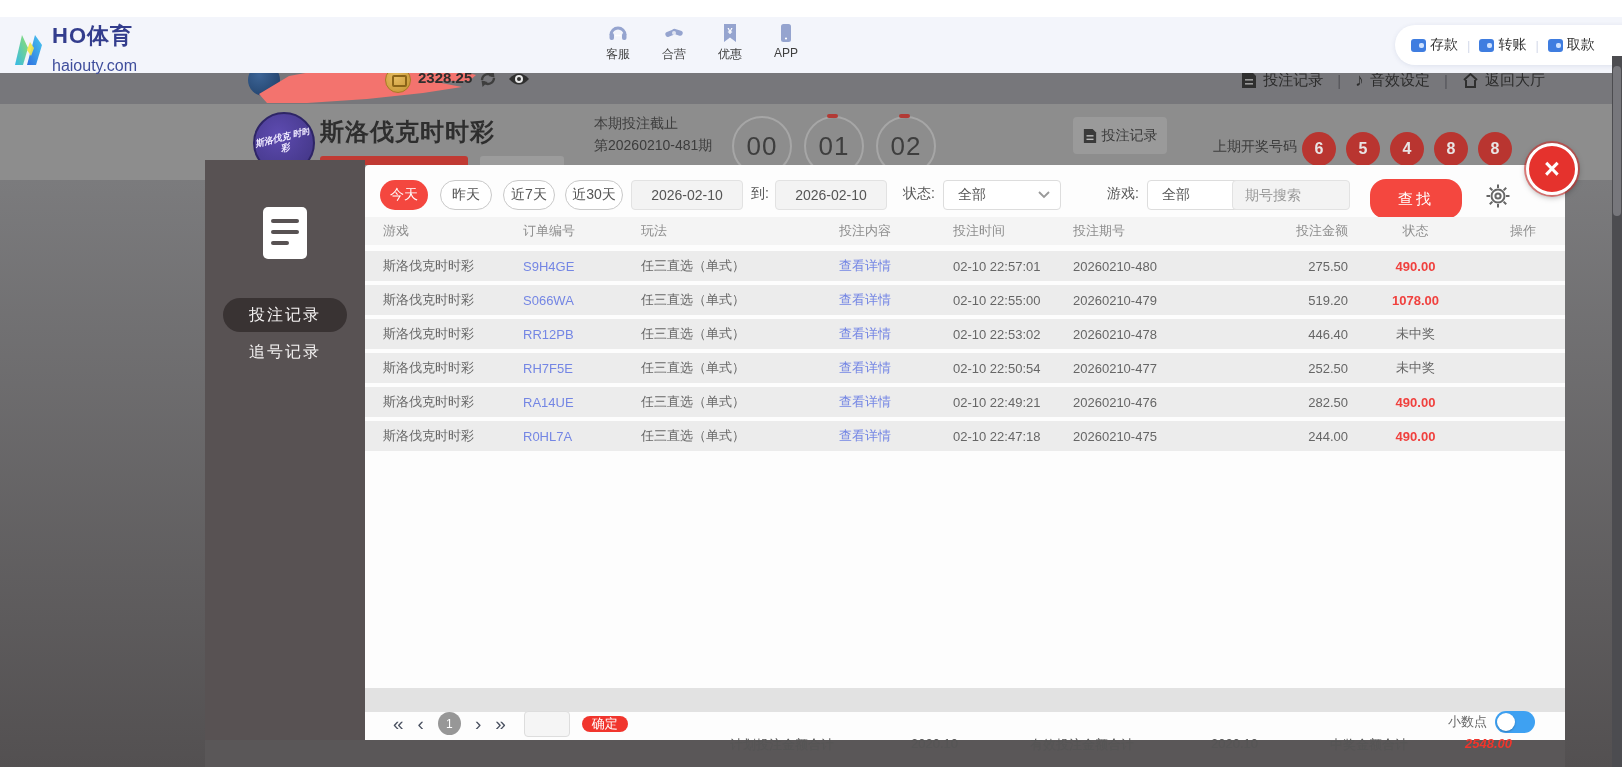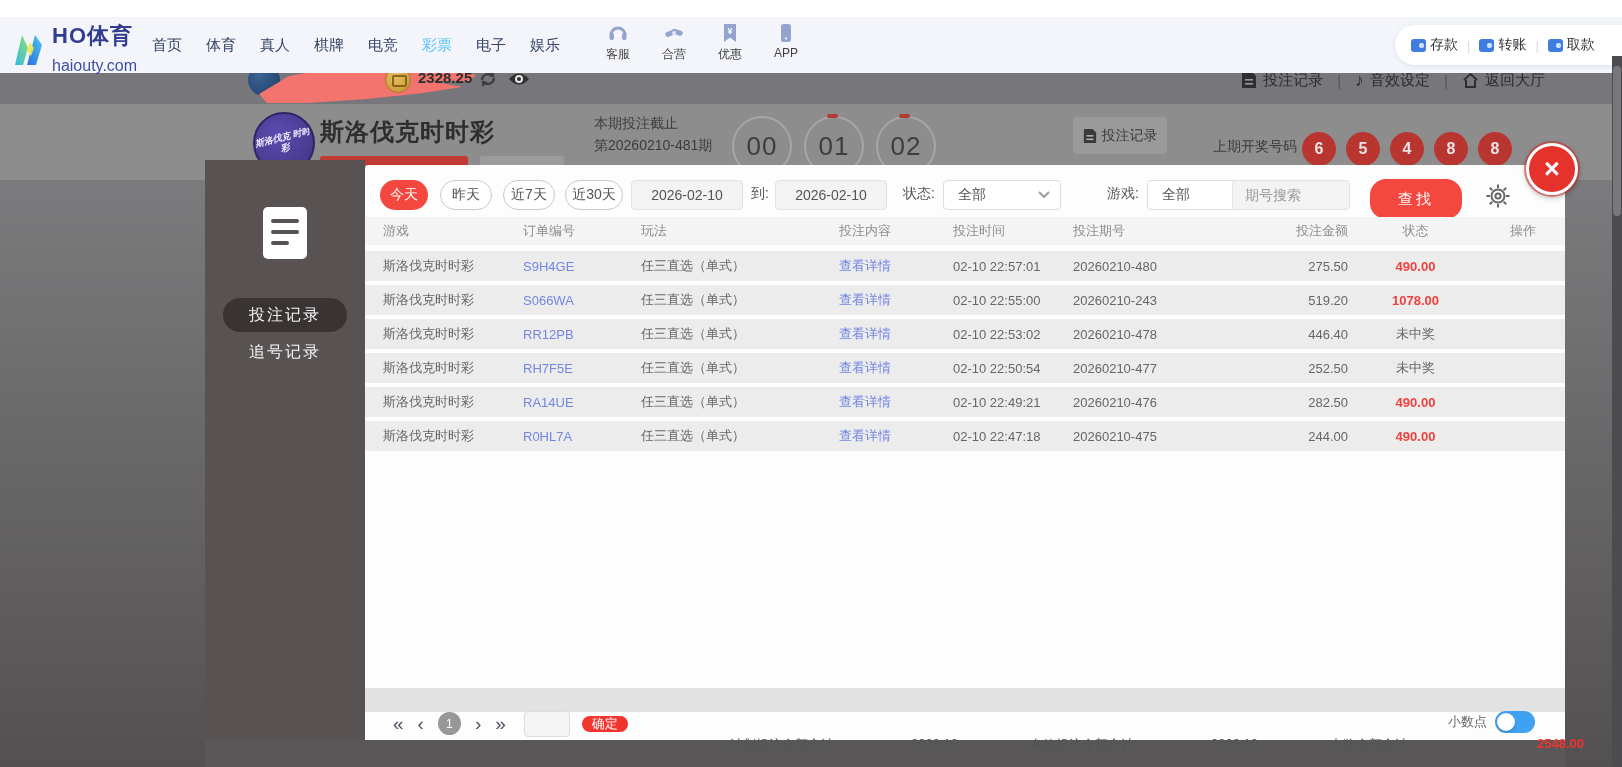--- a/index.html
+++ b/index.html
@@ -144,30 +144,20 @@
         </linearGradient>
       </defs>
       <polygon points="5,33 12,3 18,16 13,33" fill="url(#g1)"></polygon>
       <polygon points="17,33 25,3 32,13 26,33" fill="url(#g2)"></polygon>
       <polygon points="20,10 24,16 21,24 17,18" fill="#f3e84a" opacity="0.9"></polygon>
     </svg>
     <div class="logo-txt">
       <div class="logo-title">HO体育</div>
       <div class="logo-sub">haiouty.com</div>
     </div>
-  </div>
-  <div class="nav-items">
-    <span class="nav-item">首页</span>
-    <span class="nav-item">体育</span>
-    <span class="nav-item">真人</span>
-    <span class="nav-item">棋牌</span>
-    <span class="nav-item">电竞</span>
-    <span class="nav-item active">彩票</span>
-    <span class="nav-item">电子</span>
-    <span class="nav-item">娱乐</span>
   </div>
   <div class="quick">
     <div class="quick-item">
       <svg width="22" height="22" viewBox="0 0 22 22">
         <path d="M4 13 a7 7 0 0 1 14 0" fill="none" stroke="#95a4cf" stroke-width="3"></path>
         <rect x="2.5" y="11" width="4.5" height="7" rx="2" fill="#95a4cf"></rect>
         <rect x="15" y="11" width="4.5" height="7" rx="2" fill="#95a4cf"></rect>
         <circle cx="9" cy="13.5" r="0.9" fill="#fff"></circle>
           <circle cx="11" cy="13.5" r="0.9" fill="#fff"></circle>
           <circle cx="13" cy="13.5" r="0.9" fill="#fff"></circle>
@@ -385,21 +375,21 @@
       <span class="td c7">275.50</span>
       <span class="td c8" data-tone="win">490.00</span>
       <span class="td c9"></span>
     </div>
     <div class="tr">
       <span class="td c1">斯洛伐克时时彩</span>
       <span class="td c2 link">S066WA</span>
       <span class="td c3">任三直选（单式）</span>
       <span class="td c4 link">查看详情</span>
       <span class="td c5">02-10 22:55:00</span>
-      <span class="td c6">20260210-243</span>
+      <span class="td c6">20260210-479</span>
       <span class="td c7">519.20</span>
       <span class="td c8" data-tone="win">1078.00</span>
       <span class="td c9"></span>
     </div>
     <div class="tr">
       <span class="td c1">斯洛伐克时时彩</span>
       <span class="td c2 link">RR12PB</span>
       <span class="td c3">任三直选（单式）</span>
       <span class="td c4 link">查看详情</span>
       <span class="td c5">02-10 22:53:02</span>
@@ -442,21 +432,21 @@
       <span class="td c9"></span>
     </div>
   </div>
 
   <div class="summary">
     <span style="left:365px;">计划投注金额合计</span>
     <span style="left:546px;">2020.10</span>
     <span style="left:665px;">有效投注金额合计</span>
     <span style="left:846px;">2020.10</span>
     <span style="left:965px;">中奖金额合计</span>
-    <span style="left:1172px;" class="sum-win">2548.00</span>
+    <span style="left:1100px;font-style:italic;" class="sum-win">2548.00</span>
   </div>
 
   <div class="pager">
     <span class="pg-arrow">«</span>
     <span class="pg-arrow">‹</span>
     <span class="pg-cur">1</span>
     <span class="pg-arrow">›</span>
     <span class="pg-arrow">»</span>
     <input class="pg-input" style="">
     <span class="pg-ok">确定</span>

